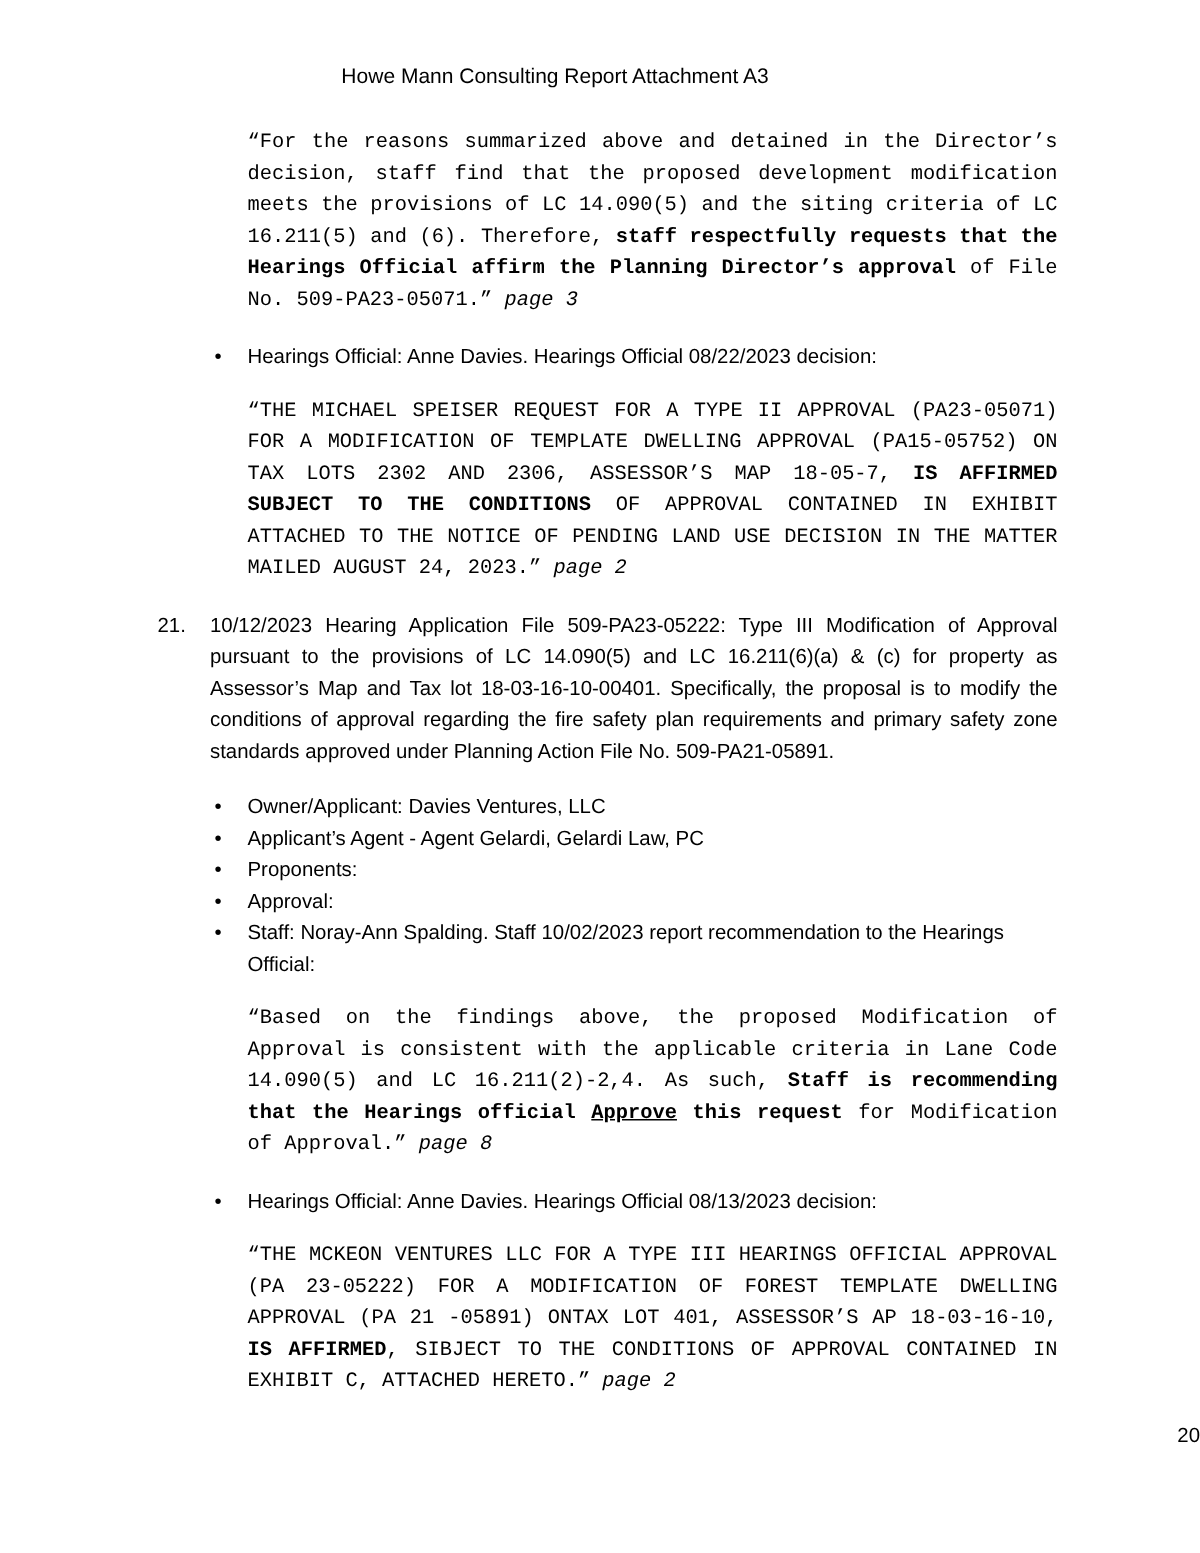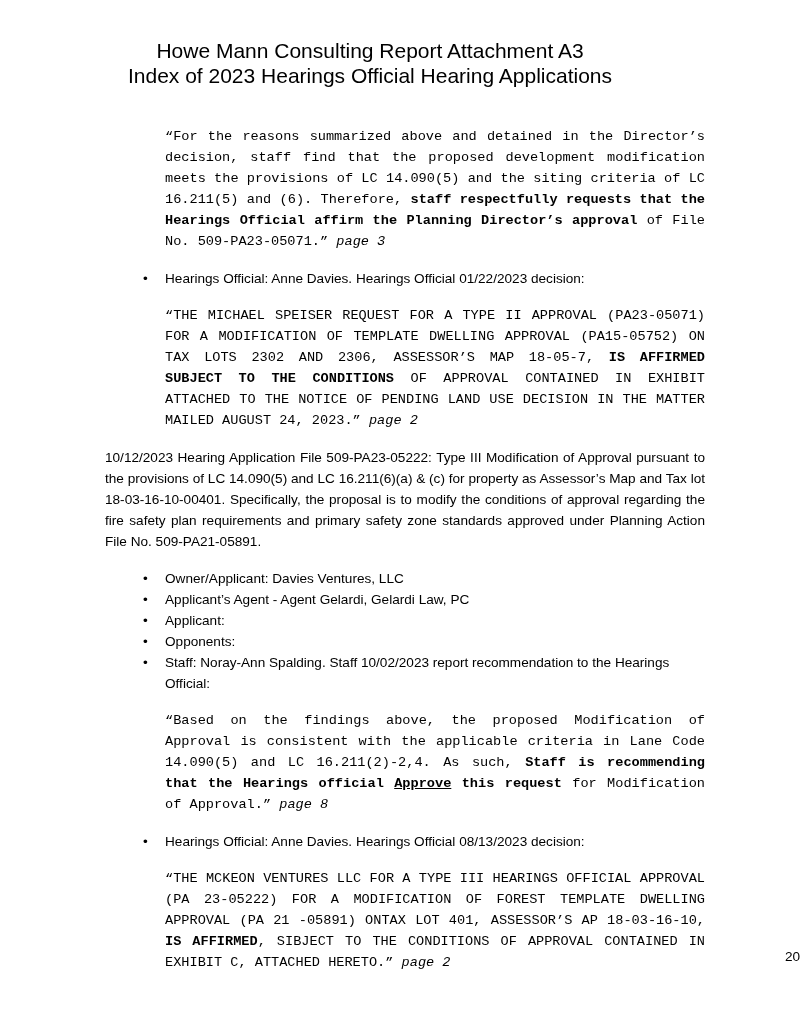--- a/index.html
+++ b/index.html
@@ -11,24 +11,24 @@
     background: #ffffff;
     color: #000000;
     font-family: "Liberation Sans", sans-serif;
     font-size: 13.6px;
     line-height: 21px;
     padding: 38px 95px 0 105px;
     overflow: hidden;
   }
   .header {
     text-align: center;
-    font-size: 21px;
+    font-size: 14px;
     line-height: 25px;
     padding-right: 70px;
-    margin-bottom: 38px;
+    margin-bottom: 22px;
   }
   .quote {
     margin: 0 0 16px 60px;
     text-align: justify;
     font-family: Liberation Mono, monospace;
   }
   .bullet-item {
     display: flex;
     margin-left: 38px;
   }
@@ -53,52 +53,52 @@
     text-align: right;
   }
 </style>
 </head>
 <body>
 
 <div class="page">
 
   <div class="header">
     <div>Howe Mann Consulting Report Attachment A3</div>
-    <div>Index of 2023 Hearings Official Hearing Applications</div>
   </div>
 
   <p class="quote"><span>“For the reasons summarized above and detained in the Director’s decision, staff find that the proposed development modification meets the provisions of LC 14.090(5) and the siting criteria of LC 16.211(5) and (6). Therefore, </span><span style="font-weight: bold;">staff respectfully requests that the Hearings Official affirm the Planning Director’s approval</span><span> of File No. 509-PA23-05071.” </span><span style="font-style: italic;">page 3</span></p>
 
   <div class="bullet-item standalone">
     <span class="bullet-marker">•</span>
-    <span class="bullet-text">Hearings Official: Anne Davies. Hearings Official 01/22/2023 decision:</span>
+    <span class="bullet-text">Hearings Official: Anne Davies. Hearings Official 08/22/2023 decision:</span>
   </div>
 
   <p class="quote"><span>“THE MICHAEL SPEISER REQUEST FOR A TYPE II APPROVAL (PA23-05071) FOR A MODIFICATION OF TEMPLATE DWELLING APPROVAL (PA15-05752) ON TAX LOTS 2302 AND 2306, ASSESSOR’S MAP 18-05-7, </span><span style="font-weight: bold;">IS AFFIRMED SUBJECT TO THE CONDITIONS</span><span> OF APPROVAL CONTAINED IN EXHIBIT ATTACHED TO THE NOTICE OF PENDING LAND USE DECISION IN THE MATTER MAILED AUGUST 24, 2023.” </span><span style="font-style: italic;">page 2</span></p>
 
   <div class="numbered-item">
+    <span class="item-number">21.</span>
     <span class="item-text"><span>10/12/2023 Hearing Application File 509-PA23-05222: Type III Modification of Approval pursuant to the provisions of LC 14.090(5) and LC 16.211(6)(a) &amp; (c) for property as Assessor’s Map and Tax lot 18-03-16-10-00401. Specifically, the proposal is to modify the conditions of approval regarding the fire safety plan requirements and primary safety zone standards approved under Planning Action File No. 509-PA21-05891.</span></span>
   </div>
 
   <div class="bullet-group">
     <div class="bullet-item">
       <span class="bullet-marker">•</span>
       <span class="bullet-text">Owner/Applicant: Davies Ventures, LLC</span>
     </div>
     <div class="bullet-item">
       <span class="bullet-marker">•</span>
       <span class="bullet-text">Applicant’s Agent - Agent Gelardi, Gelardi Law, PC</span>
     </div>
     <div class="bullet-item">
       <span class="bullet-marker">•</span>
-      <span class="bullet-text">Applicant:</span>
+      <span class="bullet-text">Proponents:</span>
     </div>
     <div class="bullet-item">
       <span class="bullet-marker">•</span>
-      <span class="bullet-text">Opponents:</span>
+      <span class="bullet-text">Approval:</span>
     </div>
     <div class="bullet-item">
       <span class="bullet-marker">•</span>
       <span class="bullet-text">Staff: Noray-Ann Spalding. Staff 10/02/2023 report recommendation to the Hearings Official:</span>
     </div>
   </div>
 
   <p class="quote"><span>“Based on the findings above, the proposed Modification of Approval is consistent with the applicable criteria in Lane Code 14.090(5) and LC 16.211(2)-2,4. As such, </span><span style="font-weight: bold;">Staff is recommending that the Hearings official </span><span style="font-weight: bold; text-decoration: underline;">Approve</span><span style="font-weight: bold;"> this request</span><span> for Modification of Approval.” </span><span style="font-style: italic;">page 8</span></p>
 
   <div class="bullet-item standalone">

